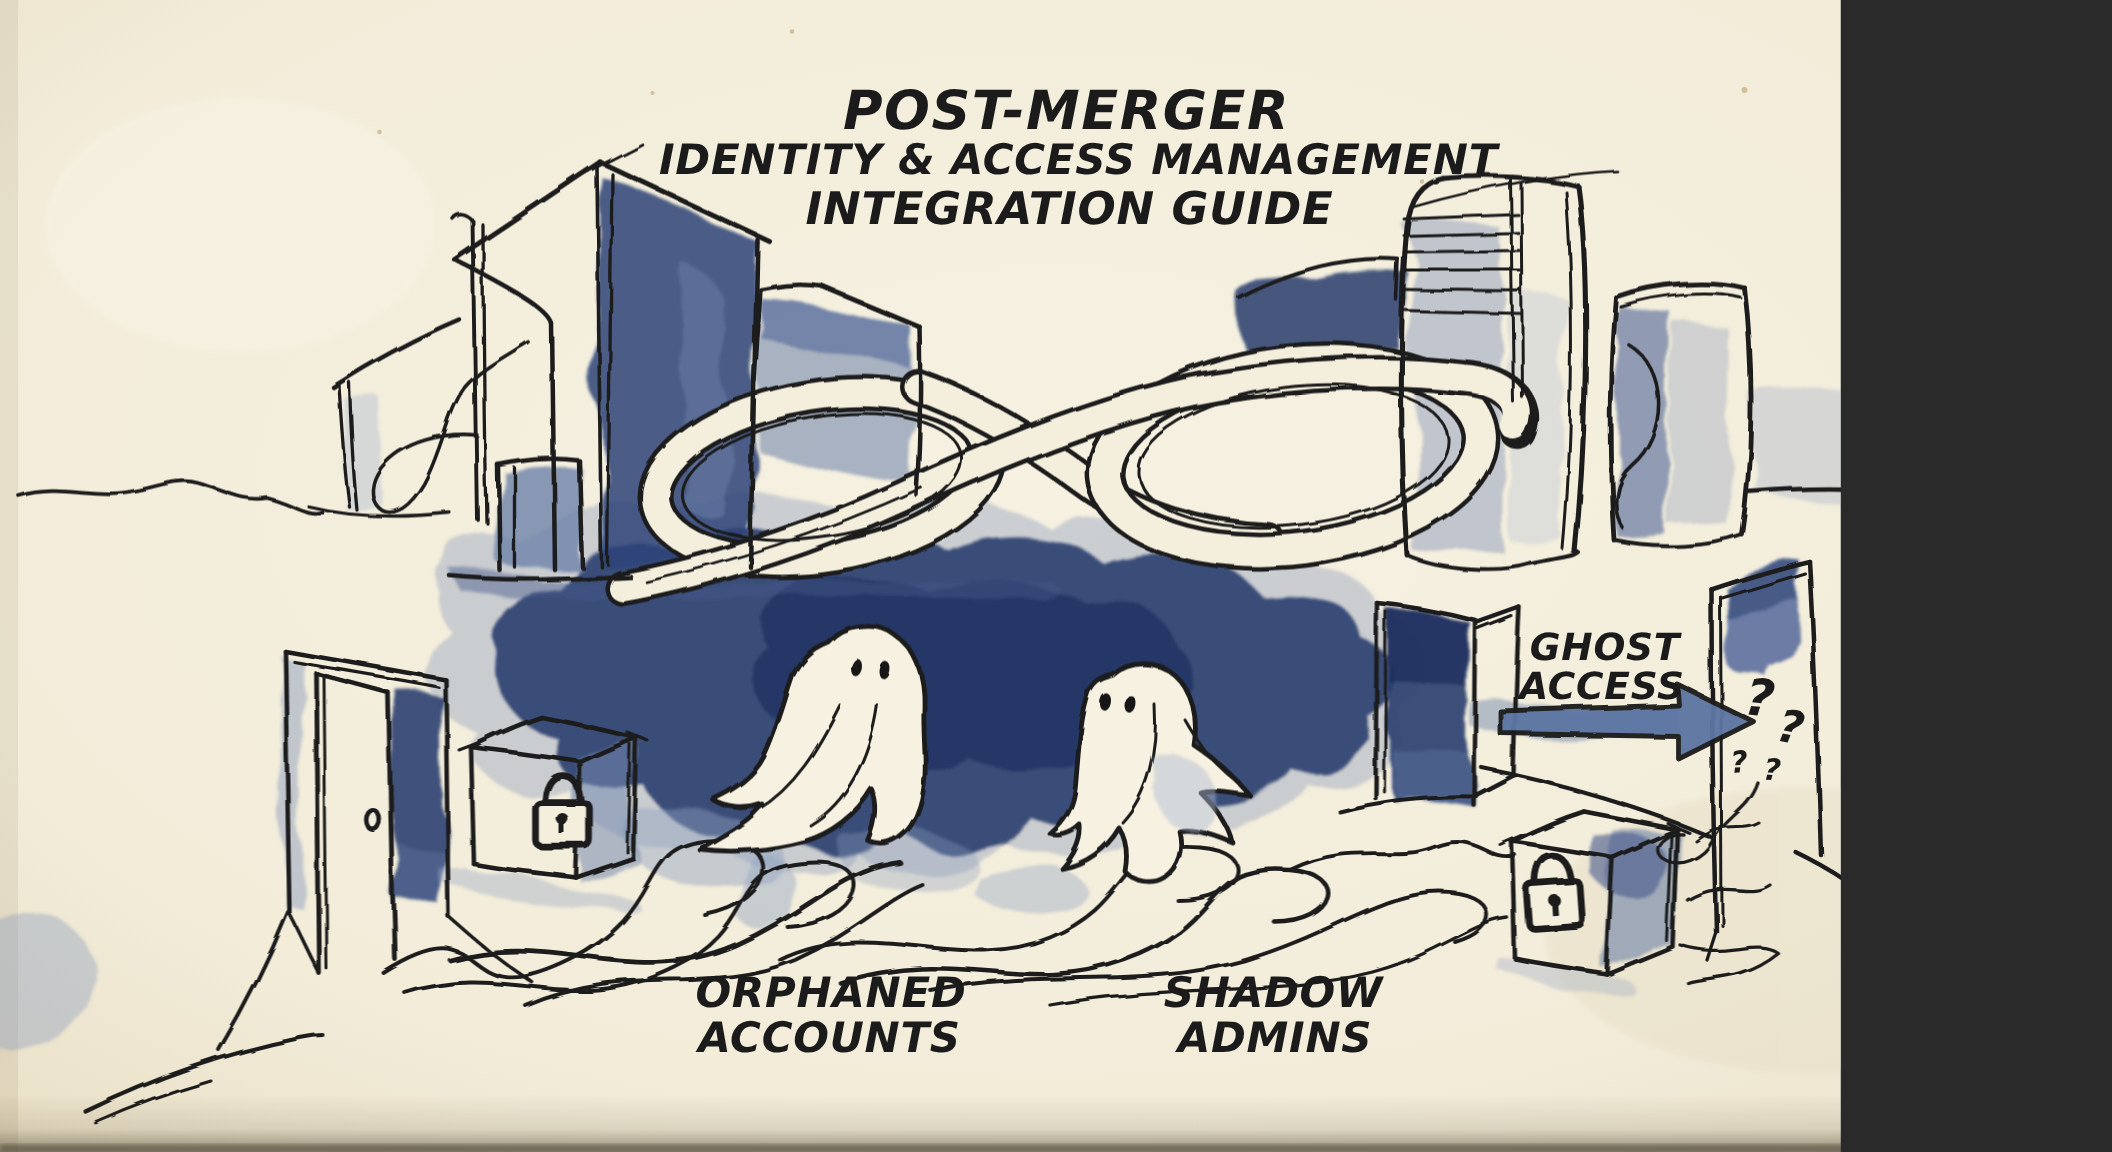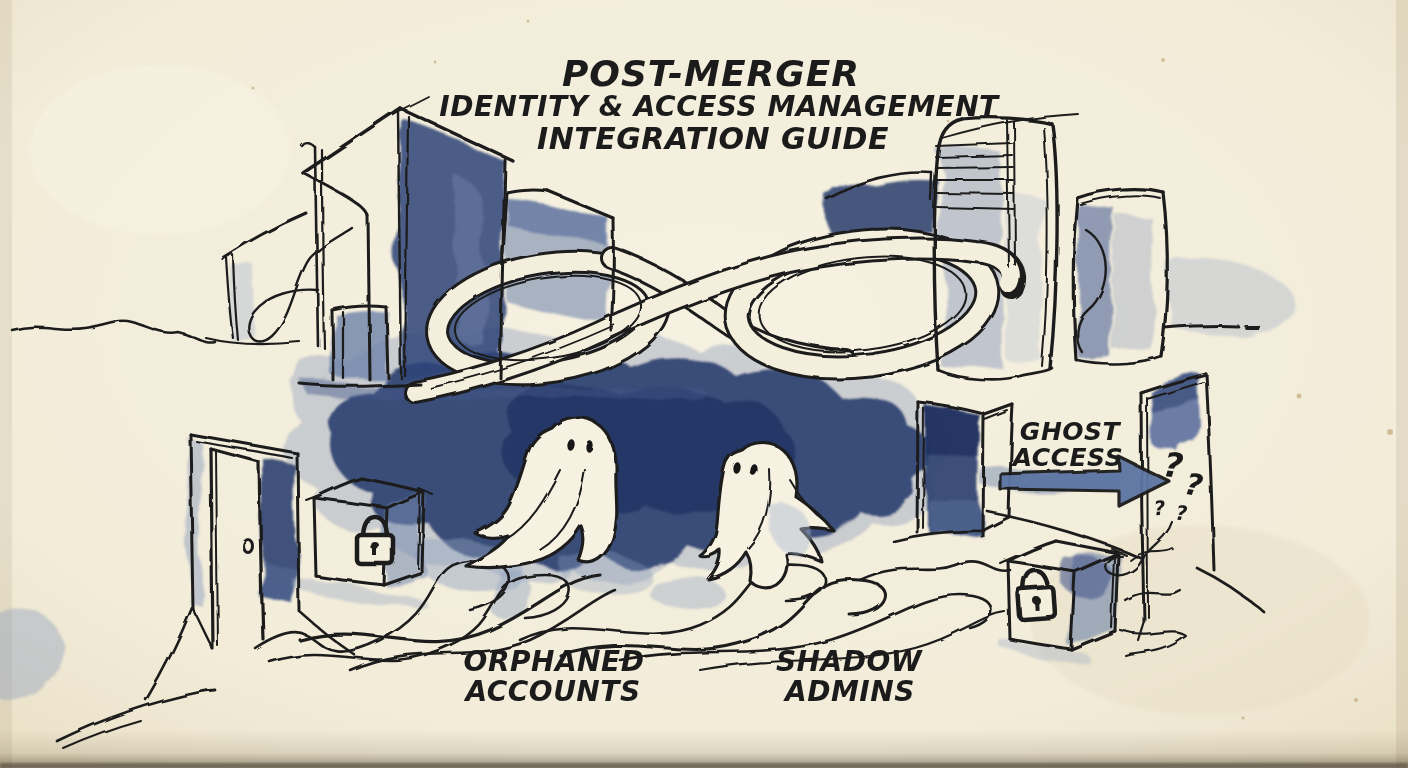--- a/index.html
+++ b/index.html
@@ -1,16 +1,16 @@
 <!DOCTYPE html>
 <html><head>
 <meta charset="utf-8">
 <style>
   html,body{margin:0;padding:0;background:#2a2a2a;}
-  .stage{position:relative;width:1408px;height:768px;overflow:hidden;background:#f3edda;}
+  .stage{position:relative;width:1227px;height:768px;overflow:hidden;background:#f3edda;}
   svg{display:block;}
   .hand{font-family:"DejaVu Sans",sans-serif;font-weight:bold;font-style:italic;fill:#1b1b1b;}
   .t36{font-size:36px;letter-spacing:1px;}
   .t28{font-size:28px;letter-spacing:.5px;}
   .t30{font-size:30px;letter-spacing:.5px;}
   .t25{font-size:25px;letter-spacing:.5px;}
   .q34{font-size:34px;}
   .q30{font-size:30px;}
   .q20{font-size:20px;}
   .ink{stroke:#1d1d1d;fill:none;stroke-linecap:round;stroke-linejoin:round;}

